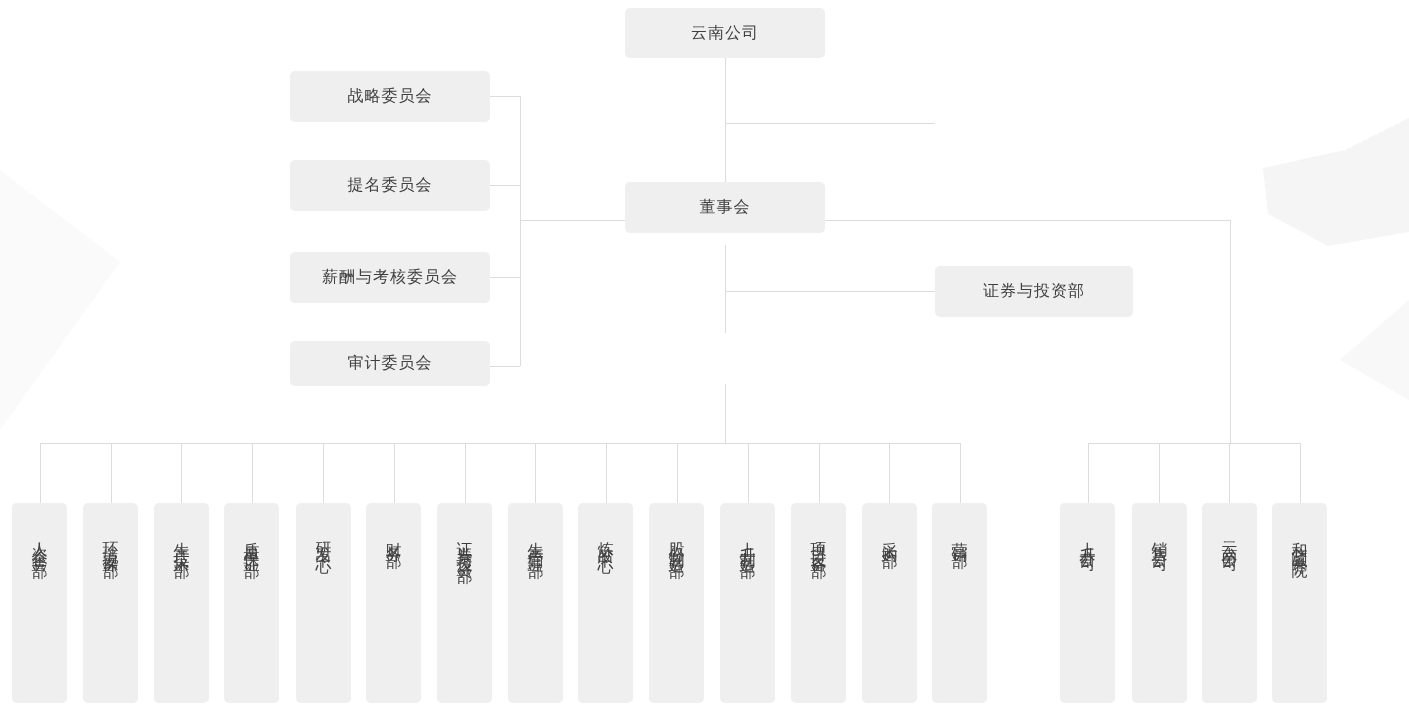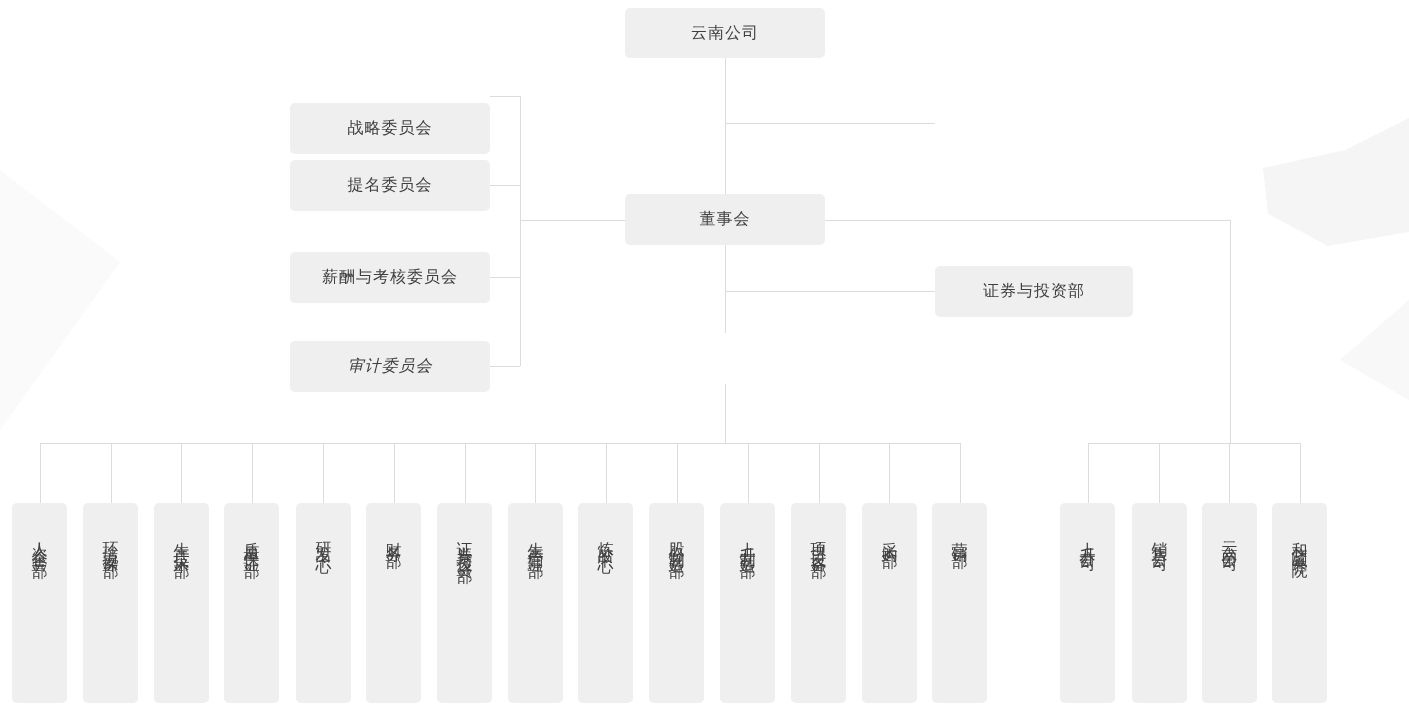--- a/index.html
+++ b/index.html
@@ -97,35 +97,35 @@
   <div class="hline" style="left:1088px; top:443px; width:212px;"></div>
   <div class="vline" style="left:1088px; top:443px; height:60px;"></div>
   <div class="vline" style="left:1159px; top:443px; height:60px;"></div>
   <div class="vline" style="left:1229px; top:443px; height:60px;"></div>
   <div class="vline" style="left:1300px; top:443px; height:60px;"></div>
 
   <div class="node" style="left:625px; top:8px; width:200px; height:50px;">
     <span class="lbl">云南公司</span>
   </div>
 
-  <div class="node" style="left:290px; top:71px; width:200px; height:51px;margin-top:32px;">
+  <div class="node" style="left:290px; top:71px; width:200px; height:51px;">
     <span class="lbl">战略委员会</span>
   </div>
   <div class="node" style="left:290px; top:160px; width:200px; height:51px;">
     <span class="lbl">提名委员会</span>
   </div>
   <div class="node" style="left:290px; top:252px; width:200px; height:51px;">
     <span class="lbl">薪酬与考核委员会</span>
   </div>
-  <div class="node" style="left:290px; top:341px; width:200px; height:51px;font-style:italic;">
+  <div class="node" style="left:290px; top:341px; width:200px; height:45px;">
     <span class="lbl">审计委员会</span>
   </div>
 
 
-  <div class="node" style="left:625px; top:194px; width:200px; height:51px;justify-content:center;">
+  <div class="node" style="left:625px; top:182px; width:200px; height:51px;justify-content:center;">
     <span class="lbl">董事会</span>
   </div>
 
   <div class="node" style="left:935px; top:266px; width:198px; height:51px;">
     <span class="lbl">证券与投资部</span>
   </div>
 
 
   <div class="node vert" style="left:12px; top:503px; width:55px; height:200px;">
     <span class="lbl">人资企管部</span>

